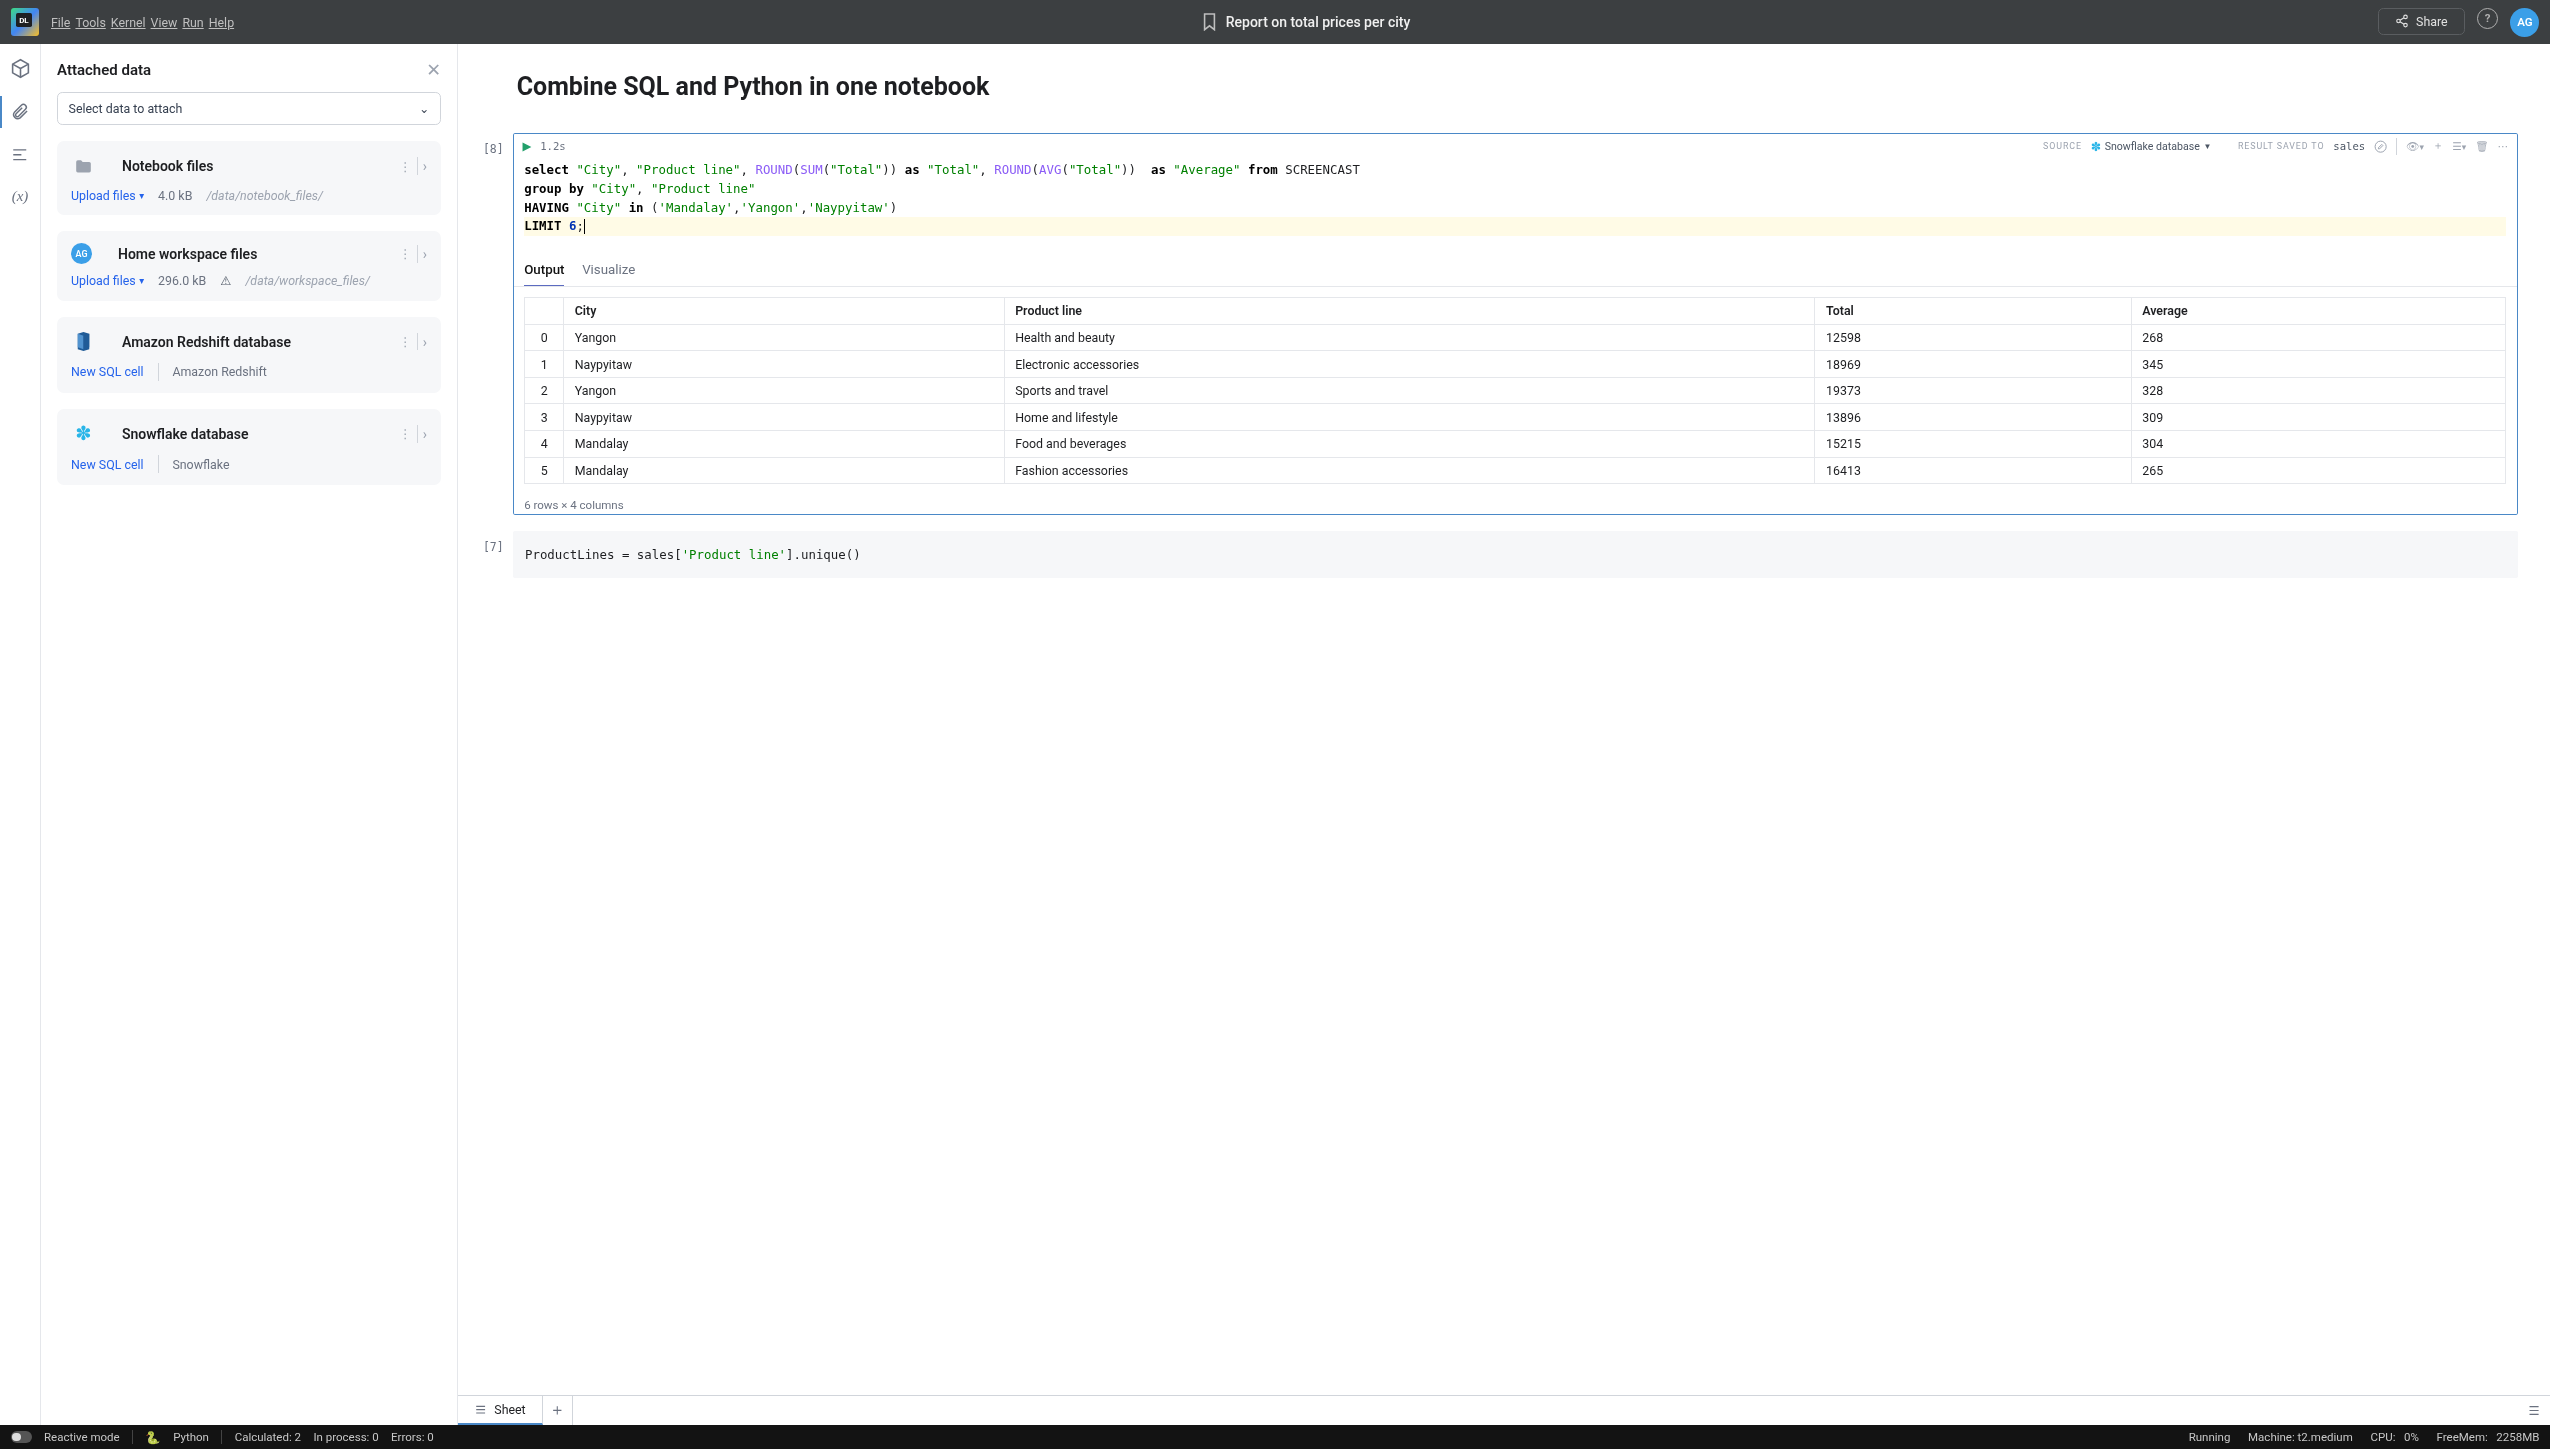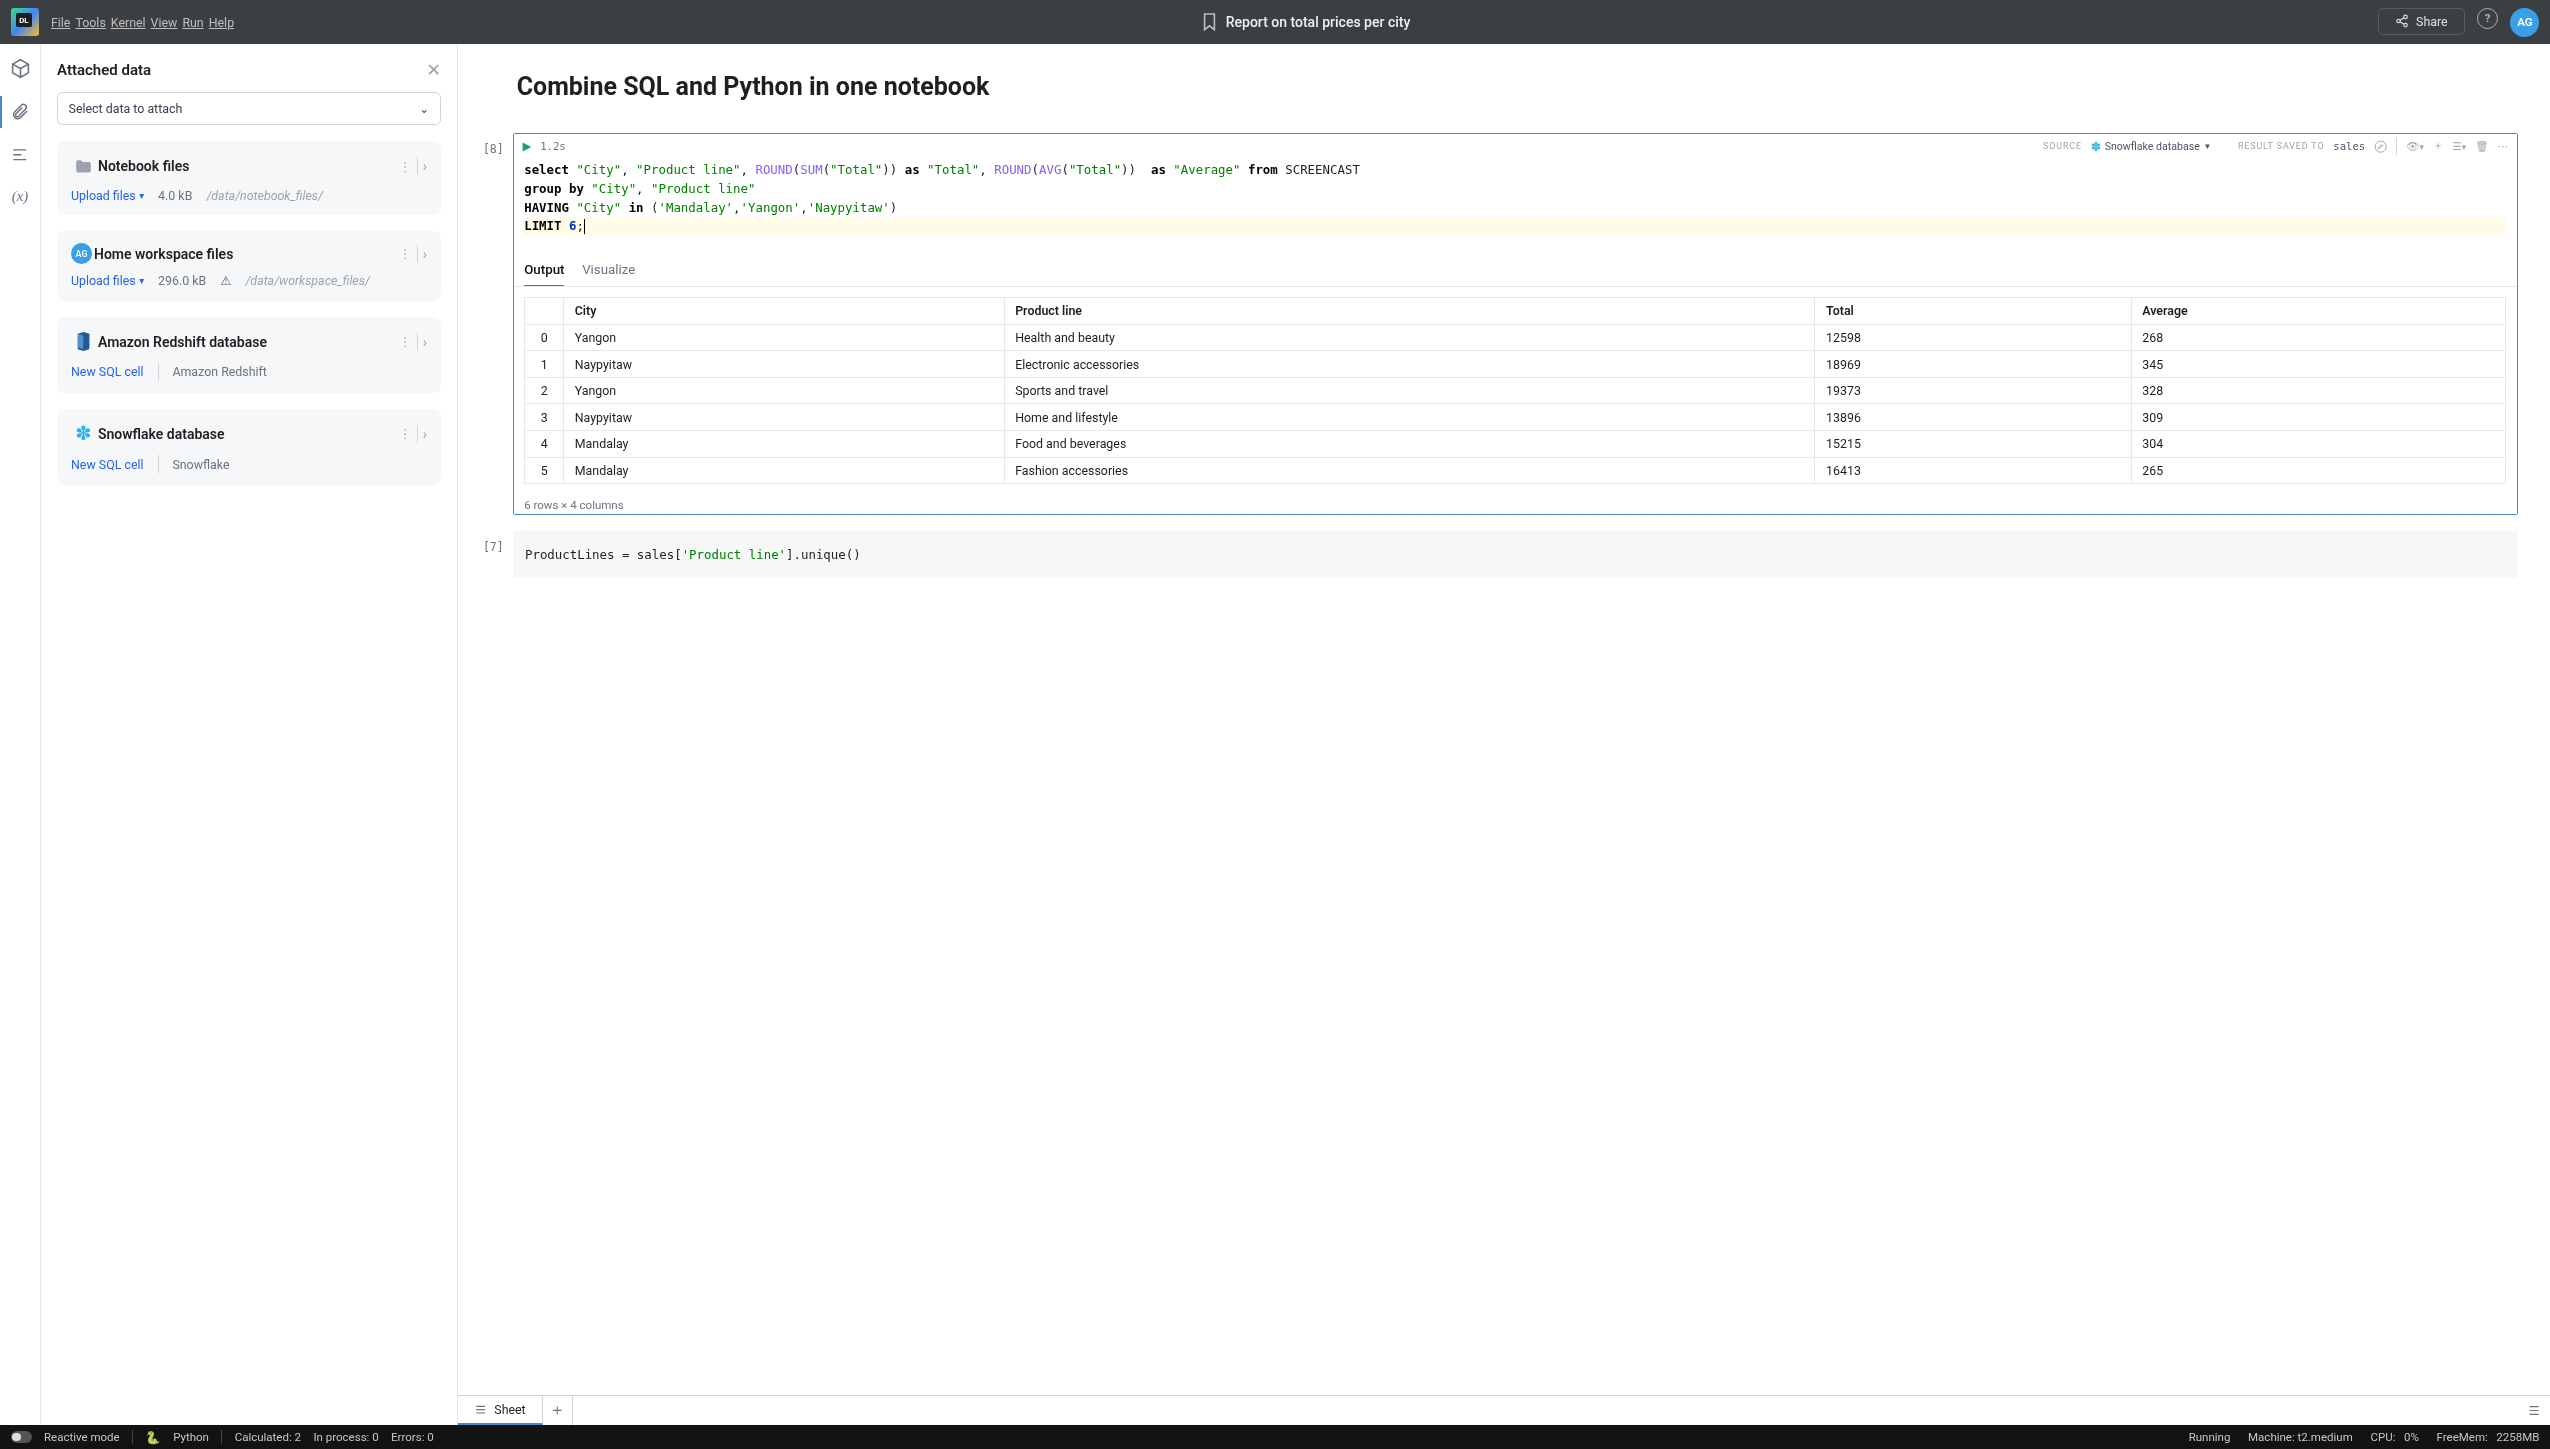--- a/index.html
+++ b/index.html
@@ -24,21 +24,21 @@
 .rail-icon { width: 25px; height: 25px; display: flex; align-items: center; justify-content: center; cursor: pointer; color: #6b7280; position: relative; }
 .rail-icon.active::before { content: ""; position: absolute; left: -8px; top: -3.5px; width: 2.7px; height: 32px; background: #4a88c7; }
 
 .sidebar { width: 417px; background: #fff; border-right: 0.9px solid #e5e7eb; padding: 16px; overflow-y: auto; }
 .sidebar-head { display: flex; justify-content: space-between; align-items: center; margin-bottom: 12.4px; }
 .sidebar-title { font-size: 15px; font-weight: 600; }
 .close-x { font-size: 17.7px; color: #9ca3af; cursor: pointer; }
 .select-input { width: 100%; border: 0.9px solid #d1d5db; border-radius: 5.3px; padding: 8px 10.6px; display: flex; justify-content: space-between; align-items: center; color: #374151; margin-bottom: 16px; cursor: pointer; }
 
 .card { background: #f6f7f9; border-radius: 7px; padding: 12.4px 14px; margin-bottom: 16px; }
-.card-head { display: flex; align-items: center; gap: 2px; margin-bottom: 8.9px; }
+.card-head { display: flex; align-items: center; gap: 26px; margin-bottom: 8.9px; }
 .card-icon { width: 25px; height: 25px; display: flex; align-items: center; justify-content: center; font-size: 16px; }
 .card-title { font-weight: 600; font-size: 14px; flex: 1; }
 .card-actions { display: flex; align-items: center; gap: 5.3px; color: #9ca3af; }
 .divider-v { width: 0.9px; height: 17.7px; background: #d1d5db; }
 .chevron-r { font-size: 14px; cursor: pointer; }
 .card-sub { display: flex; align-items: center; gap: 14px; font-size: 12.4px; }
 .link { color: #2563eb; cursor: pointer; display: inline-flex; align-items: center; gap: 3.5px; }
 .muted { color: #6b7280; }
 .path { color: #9ca3af; font-style: italic; }
 .ag-circle { width: 21px; height: 21px; border-radius: 50%; background: #3b9fe8; color: #fff; font-size: 8.9px; font-weight: 600; display: flex; align-items: center; justify-content: center; }

